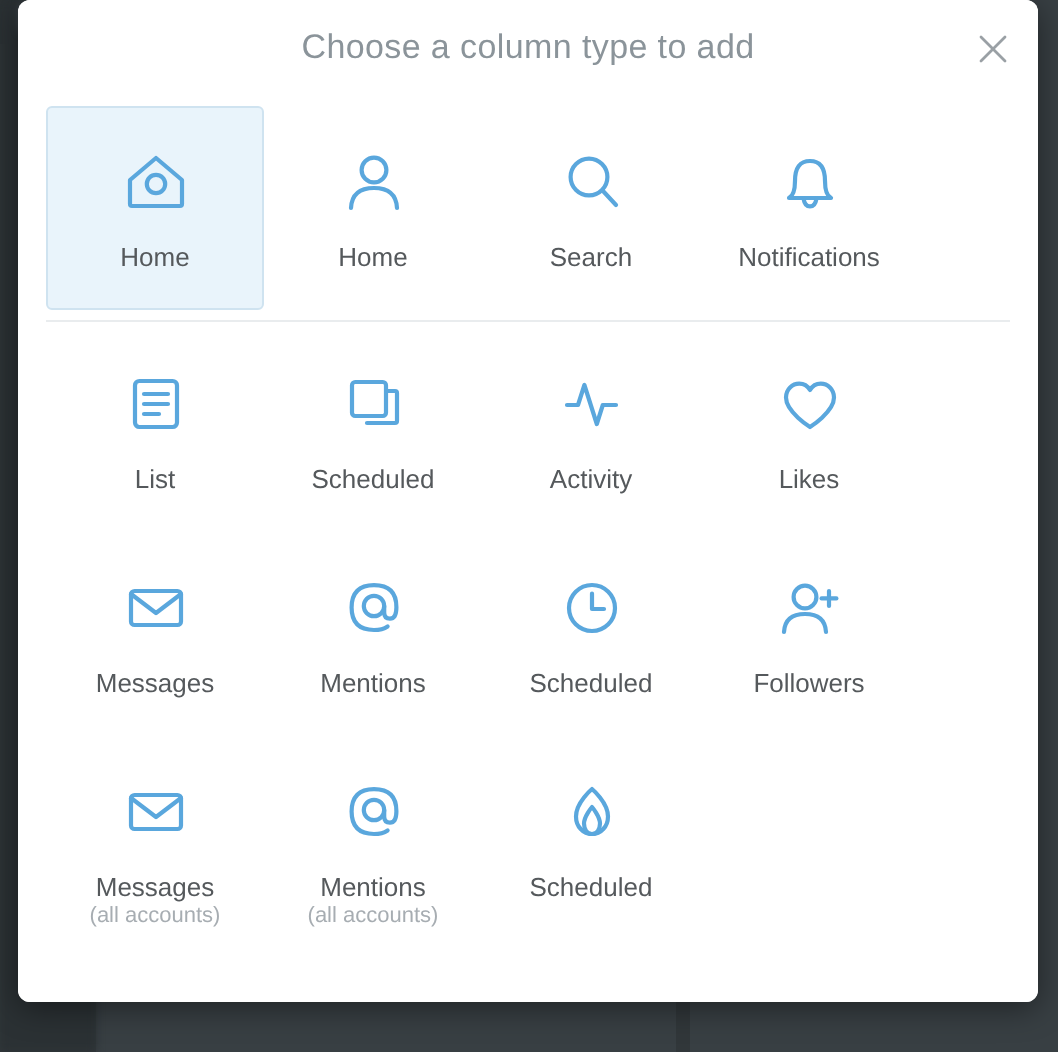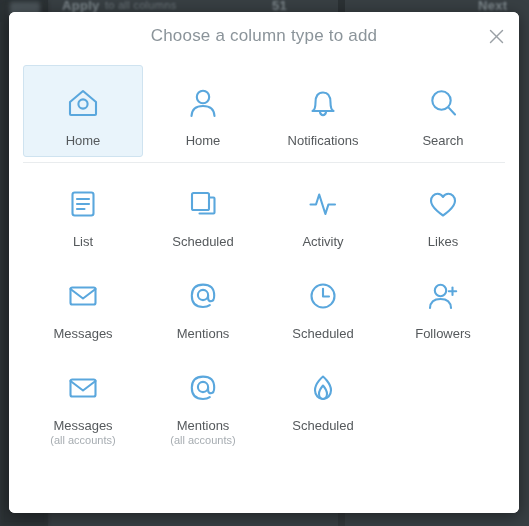--- a/index.html
+++ b/index.html
@@ -50,21 +50,21 @@
   #backdrop .bd-swatch {
     position: absolute;
     border-radius: 2px;
     filter: blur(2px);
   }
 
   
   #modal {
     position: absolute;
     left: 9px;
-    top: 12px;
+    top: 0;
     width: 510px;
     height: 501px;
     background: #ffffff;
     border-radius: 6px;
     box-shadow: 0 3px 16px rgba(0,0,0,0.45);
     overflow: hidden;
     display: flex;
     flex-direction: column;
   }
 
@@ -107,23 +107,23 @@
     display: flex;
     align-items: flex-start;
   }
   .grid-row.first {
     border-bottom: 1px solid #e9ecee;
     padding-bottom: 5px;
     margin-bottom: 3px;
   }
 
   .tile {
-    width: 120px;
+    width: 109px;
     margin-right: 0;
-    padding: 14px 0 8px 0;
+    padding: 14px 0 18px 0;
     display: flex;
     flex-direction: column;
     align-items: center;
     justify-content: flex-start;
     box-sizing: border-box;
     border: 1px solid transparent;
     border-radius: 3px;
     cursor: pointer;
     background: transparent;
   }
@@ -199,35 +199,35 @@
             <circle cx="20" cy="14" r="6.2"></circle>
             <path d="M8.5 33 Q9 23 20 23 Q31 23 31.5 33"></path>
           </svg>
         </div>
         <div class="tile-label">Home</div>
       </div>
 
       <div class="tile">
         <div class="icon-wrap">
           <svg width="40" height="40" viewBox="0 0 40 40" fill="none" stroke="#5aa7dd" stroke-width="2.1" stroke-linecap="round" stroke-linejoin="round">
+            <circle cx="18.5" cy="17.5" r="9.2"></circle>
+            <line x1="25.4" y1="24.4" x2="32" y2="31.5"></line>
+          </svg>
+        </div>
+        <div class="tile-label">Search</div>
+      </div>
+
+      <div class="tile">
+        <div class="icon-wrap">
+          <svg width="40" height="40" viewBox="0 0 40 40" fill="none" stroke="#5aa7dd" stroke-width="2.1" stroke-linecap="round" stroke-linejoin="round">
             <path d="M9.5 28 Q12.5 26.5 12.5 19.5 Q12.5 9.5 20 9.5 Q27.5 9.5 27.5 19.5 Q27.5 26.5 30.5 28 Z"></path>
             <path d="M16.8 28.4 Q17.4 32.2 20 32.2 Q22.6 32.2 23.2 28.4"></path>
           </svg>
         </div>
         <div class="tile-label">Notifications</div>
-      </div>
-
-      <div class="tile">
-        <div class="icon-wrap">
-          <svg width="40" height="40" viewBox="0 0 40 40" fill="none" stroke="#5aa7dd" stroke-width="2.1" stroke-linecap="round" stroke-linejoin="round">
-            <circle cx="18.5" cy="17.5" r="9.2"></circle>
-            <line x1="25.4" y1="24.4" x2="32" y2="31.5"></line>
-          </svg>
-        </div>
-        <div class="tile-label">Search</div>
       </div>
     </div>
 
     <div class="grid-row">
       <div class="tile">
         <div class="icon-wrap">
           <svg width="40" height="40" viewBox="0 0 40 40" fill="none" stroke="#5aa7dd" stroke-width="2.1" stroke-linecap="round" stroke-linejoin="round">
             <rect x="9.5" y="8.5" width="21" height="23" rx="2.2"></rect>
             <line x1="14" y1="15" x2="26" y2="15"></line>
             <line x1="14" y1="20" x2="26" y2="20"></line>

